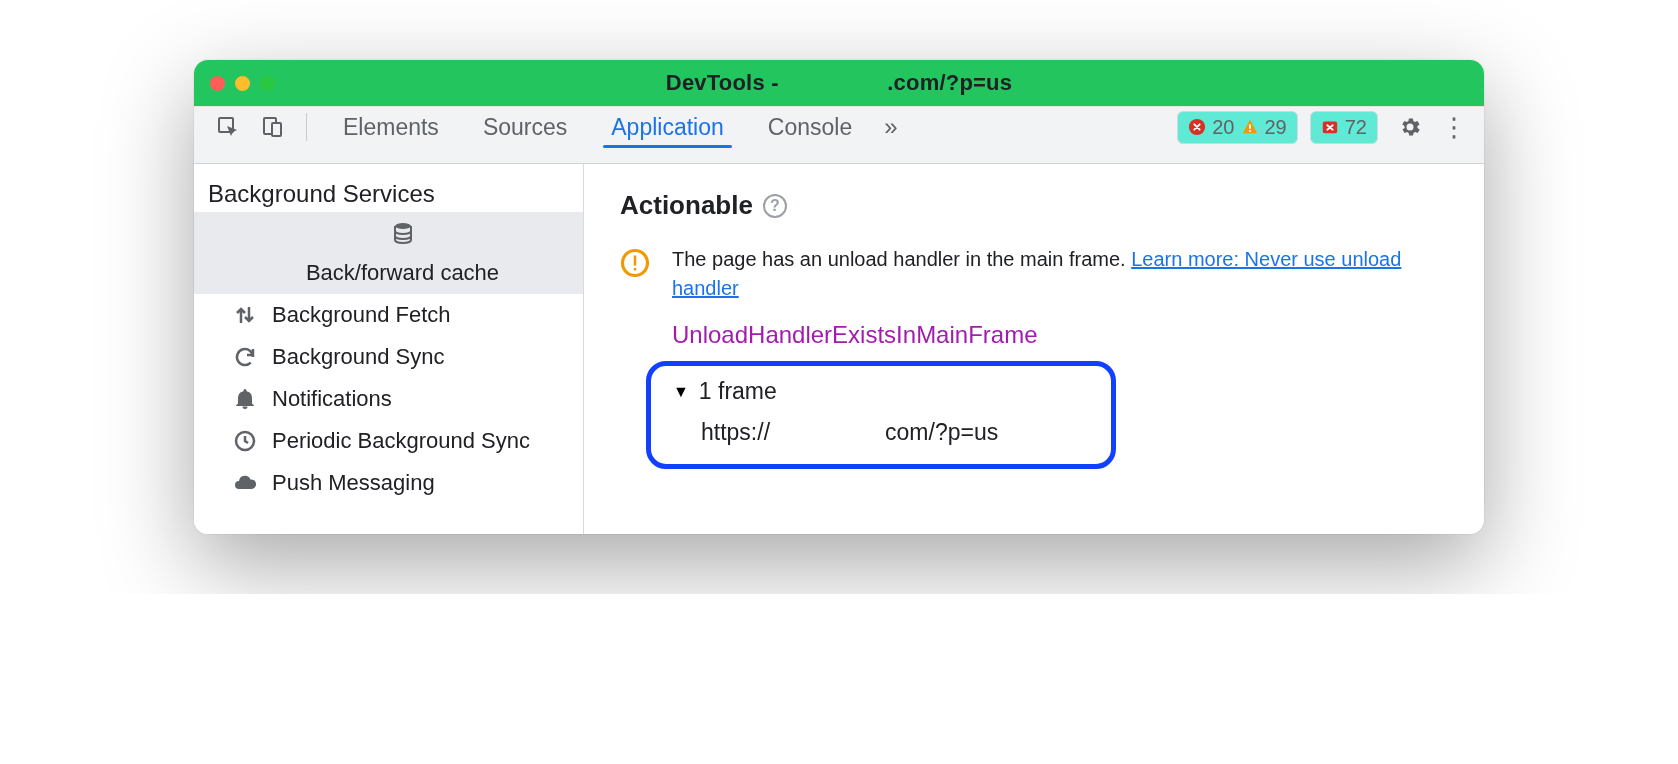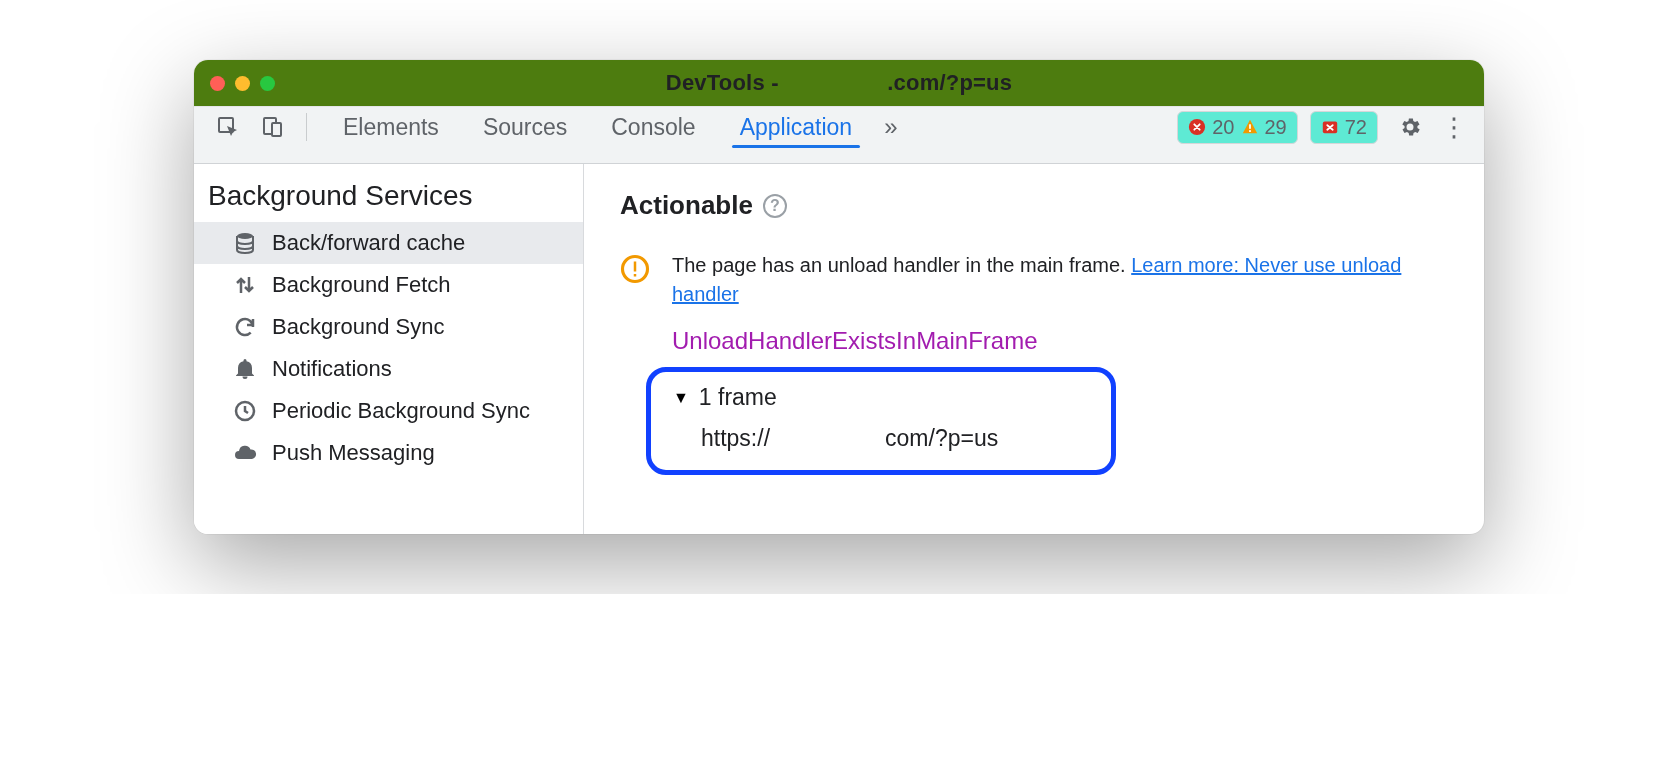--- a/index.html
+++ b/index.html
@@ -17,21 +17,21 @@
     background: #fff;
     box-shadow: 0 30px 90px rgba(0,0,0,0.35), 0 0 0 1px rgba(0,0,0,0.04);
     overflow: hidden;
   }
   
   .titlebar {
     height: 46px;
     display: flex;
     align-items: center;
     padding: 4px 16px;
-    background: #4d7c0f;
+    background: #22c55e;
     position: relative;
   }
   .traffic {
     display: flex;
     gap: 10px;
     align-items: center;
   }
   .traffic span {
     width: 15px; height: 15px; border-radius: 50%;
     display: inline-block;
@@ -139,56 +139,57 @@
     display: flex;
     min-height: 370px;
   }
   .sidebar {
     width: 390px;
     border-right: 1px solid #d8dadd;
     background:#fff;
     padding-top: 6px;
   }
   .sidebar-title {
-    font-size: 28px;
+    font-size: 24px;
     color:#202124;
-    padding: 10px 14px 10px 14px;
+    padding: 10px 14px 4px 14px;
   }
   .side-item {
     display: flex;
     align-items: center;
     gap: 14px;
     padding: 8px 10px 8px 38px;
     font-size: 22px;
     color:#202124;
     cursor: pointer;
     white-space: nowrap;
     overflow: hidden;
   }
   .side-item.selected {
     background:#e8eaed;
+    flex-direction:column;
   }
   .side-item .icn {
     width: 26px; height: 26px;
     display:inline-flex; align-items:center; justify-content:center;
     color:#5f6368;
     flex-shrink: 0;
   }
   .side-item .icn svg { width: 24px; height:24px; }
 
   
   .main {
     flex: 1;
     padding: 26px 36px 30px 36px;
     color:#202124;
   }
   .section-head {
     display:flex; align-items:center; gap:10px;
     font-size: 26px; font-weight:700;
-    margin-bottom: 30px;
+    margin-bottom: 24px;
   }
   .section-head .help {
     width: 24px; height:24px; border:2px solid #9aa0a6; border-radius:50%;
     display:inline-flex; align-items:center; justify-content:center;
     font-size: 16px; color:#9aa0a6; font-weight:700;
     cursor: pointer;
   }
   .issue {
     display:flex; gap:22px; align-items:flex-start;
     margin-bottom: 18px;
@@ -263,22 +264,22 @@
       <svg viewBox="0 0 24 24" fill="none" stroke="currentColor" stroke-width="2">
         <rect x="4" y="3" width="12" height="16" rx="1"></rect>
         <rect x="12" y="8" width="9" height="13" rx="1" fill="#f1f3f4"></rect>
       </svg>
     </span>
     <span class="divider"></span>
 
     <div class="tabs">
       <span class="tab">Elements</span>
       <span class="tab">Sources</span>
+      <span class="tab active">Application</span>
       <span class="tab">Console</span>
-      <span class="tab active">Application</span>
       <span class="more-tabs">»</span>
     </div>
 
     <span class="spacer"></span>
 
     <span class="badge-group">
       <span class="icn">
         <svg viewBox="0 0 20 20">
             <circle cx="10" cy="10" r="9" fill="#d93025"></circle>
             <path d="M7 7l6 6M13 7l-6 6" stroke="#fff" stroke-width="2" stroke-linecap="round"></path>

